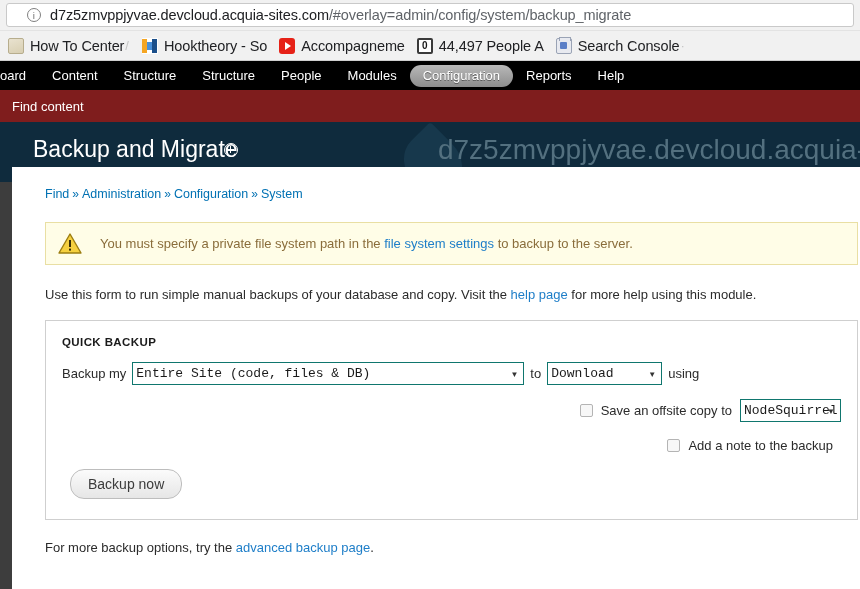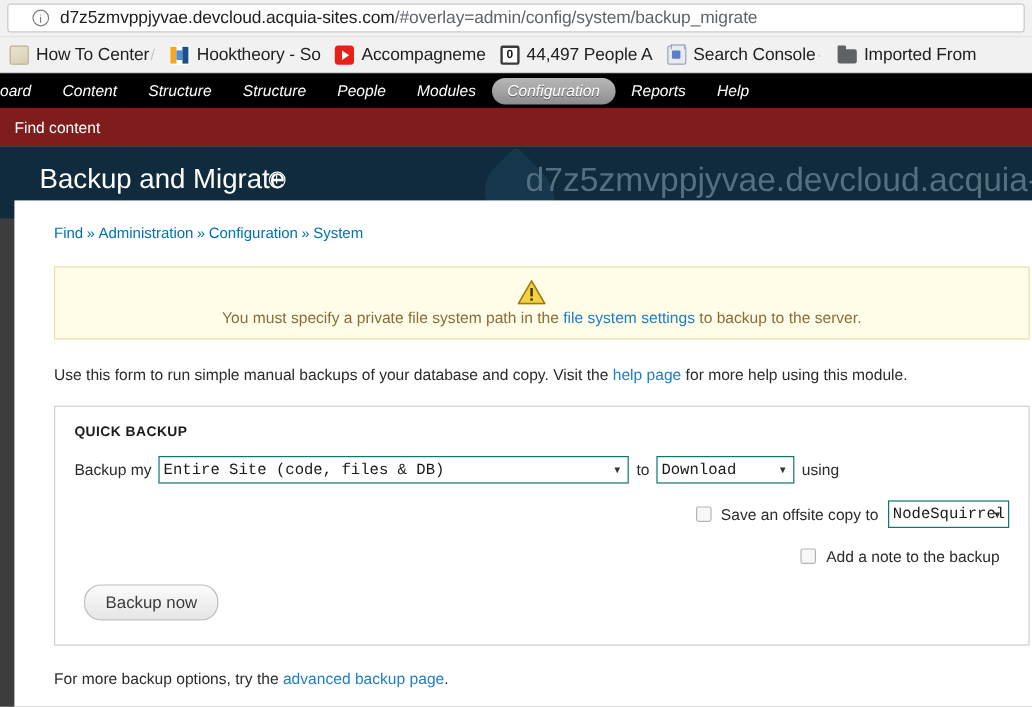--- a/index.html
+++ b/index.html
@@ -178,21 +178,20 @@
   .bm-sep { color: #c5c5c5; font-size: 13px; padding: 0 1px; }
 
   
   .admin-toolbar {
     height: 29px;
     background: #000000;
     display: flex;
     align-items: center;
     padding-left: 0;
     overflow: hidden;
-    font-style: italic;
   }
   .admin-item {
     color: #ffffff;
     font-size: 13px;
     padding: 4px 13px;
     white-space: nowrap;
     line-height: 16px;
   }
   .admin-item.clipped { padding-left: 0; }
   .admin-item.active {
@@ -300,21 +299,20 @@
 
   
   .warning-box {
     background: #fffde7;
     border: 1px solid #e9dfa3;
     padding: 10px 12px;
     display: flex;
     align-items: center;
     width: 813px;
     margin-bottom: 22px;
-    flex-direction: column;
   }
   .warn-icon {
     flex: 0 0 24px;
     width: 24px; height: 21px;
     position: relative;
     margin-right: 18px;
   }
   .warn-icon svg { display: block; }
   .warn-text {
     font-size: 13px;
@@ -466,24 +464,20 @@
       <span class="bm-ico ico-zero">0</span>
       <span class="bm-label">44,497 People A</span>
     </div>
 
     <div class="bm">
       <span class="bm-ico ico-sc"></span>
       <span class="bm-label">Search Console</span>
       <span class="bm-sep">·</span>
     </div>
 
-    <div class="bm">
-      <span class="bm-ico ico-folder"></span>
-      <span class="bm-label">Imported From</span>
-    </div>
 
   </div>
 </div>
 
 <div class="admin-toolbar">
   <div class="admin-item clipped">oard</div>
   <div class="admin-item">Content</div>
   <div class="admin-item">Structure</div>
   <div class="admin-item">Structure</div>
   <div class="admin-item">People</div>

